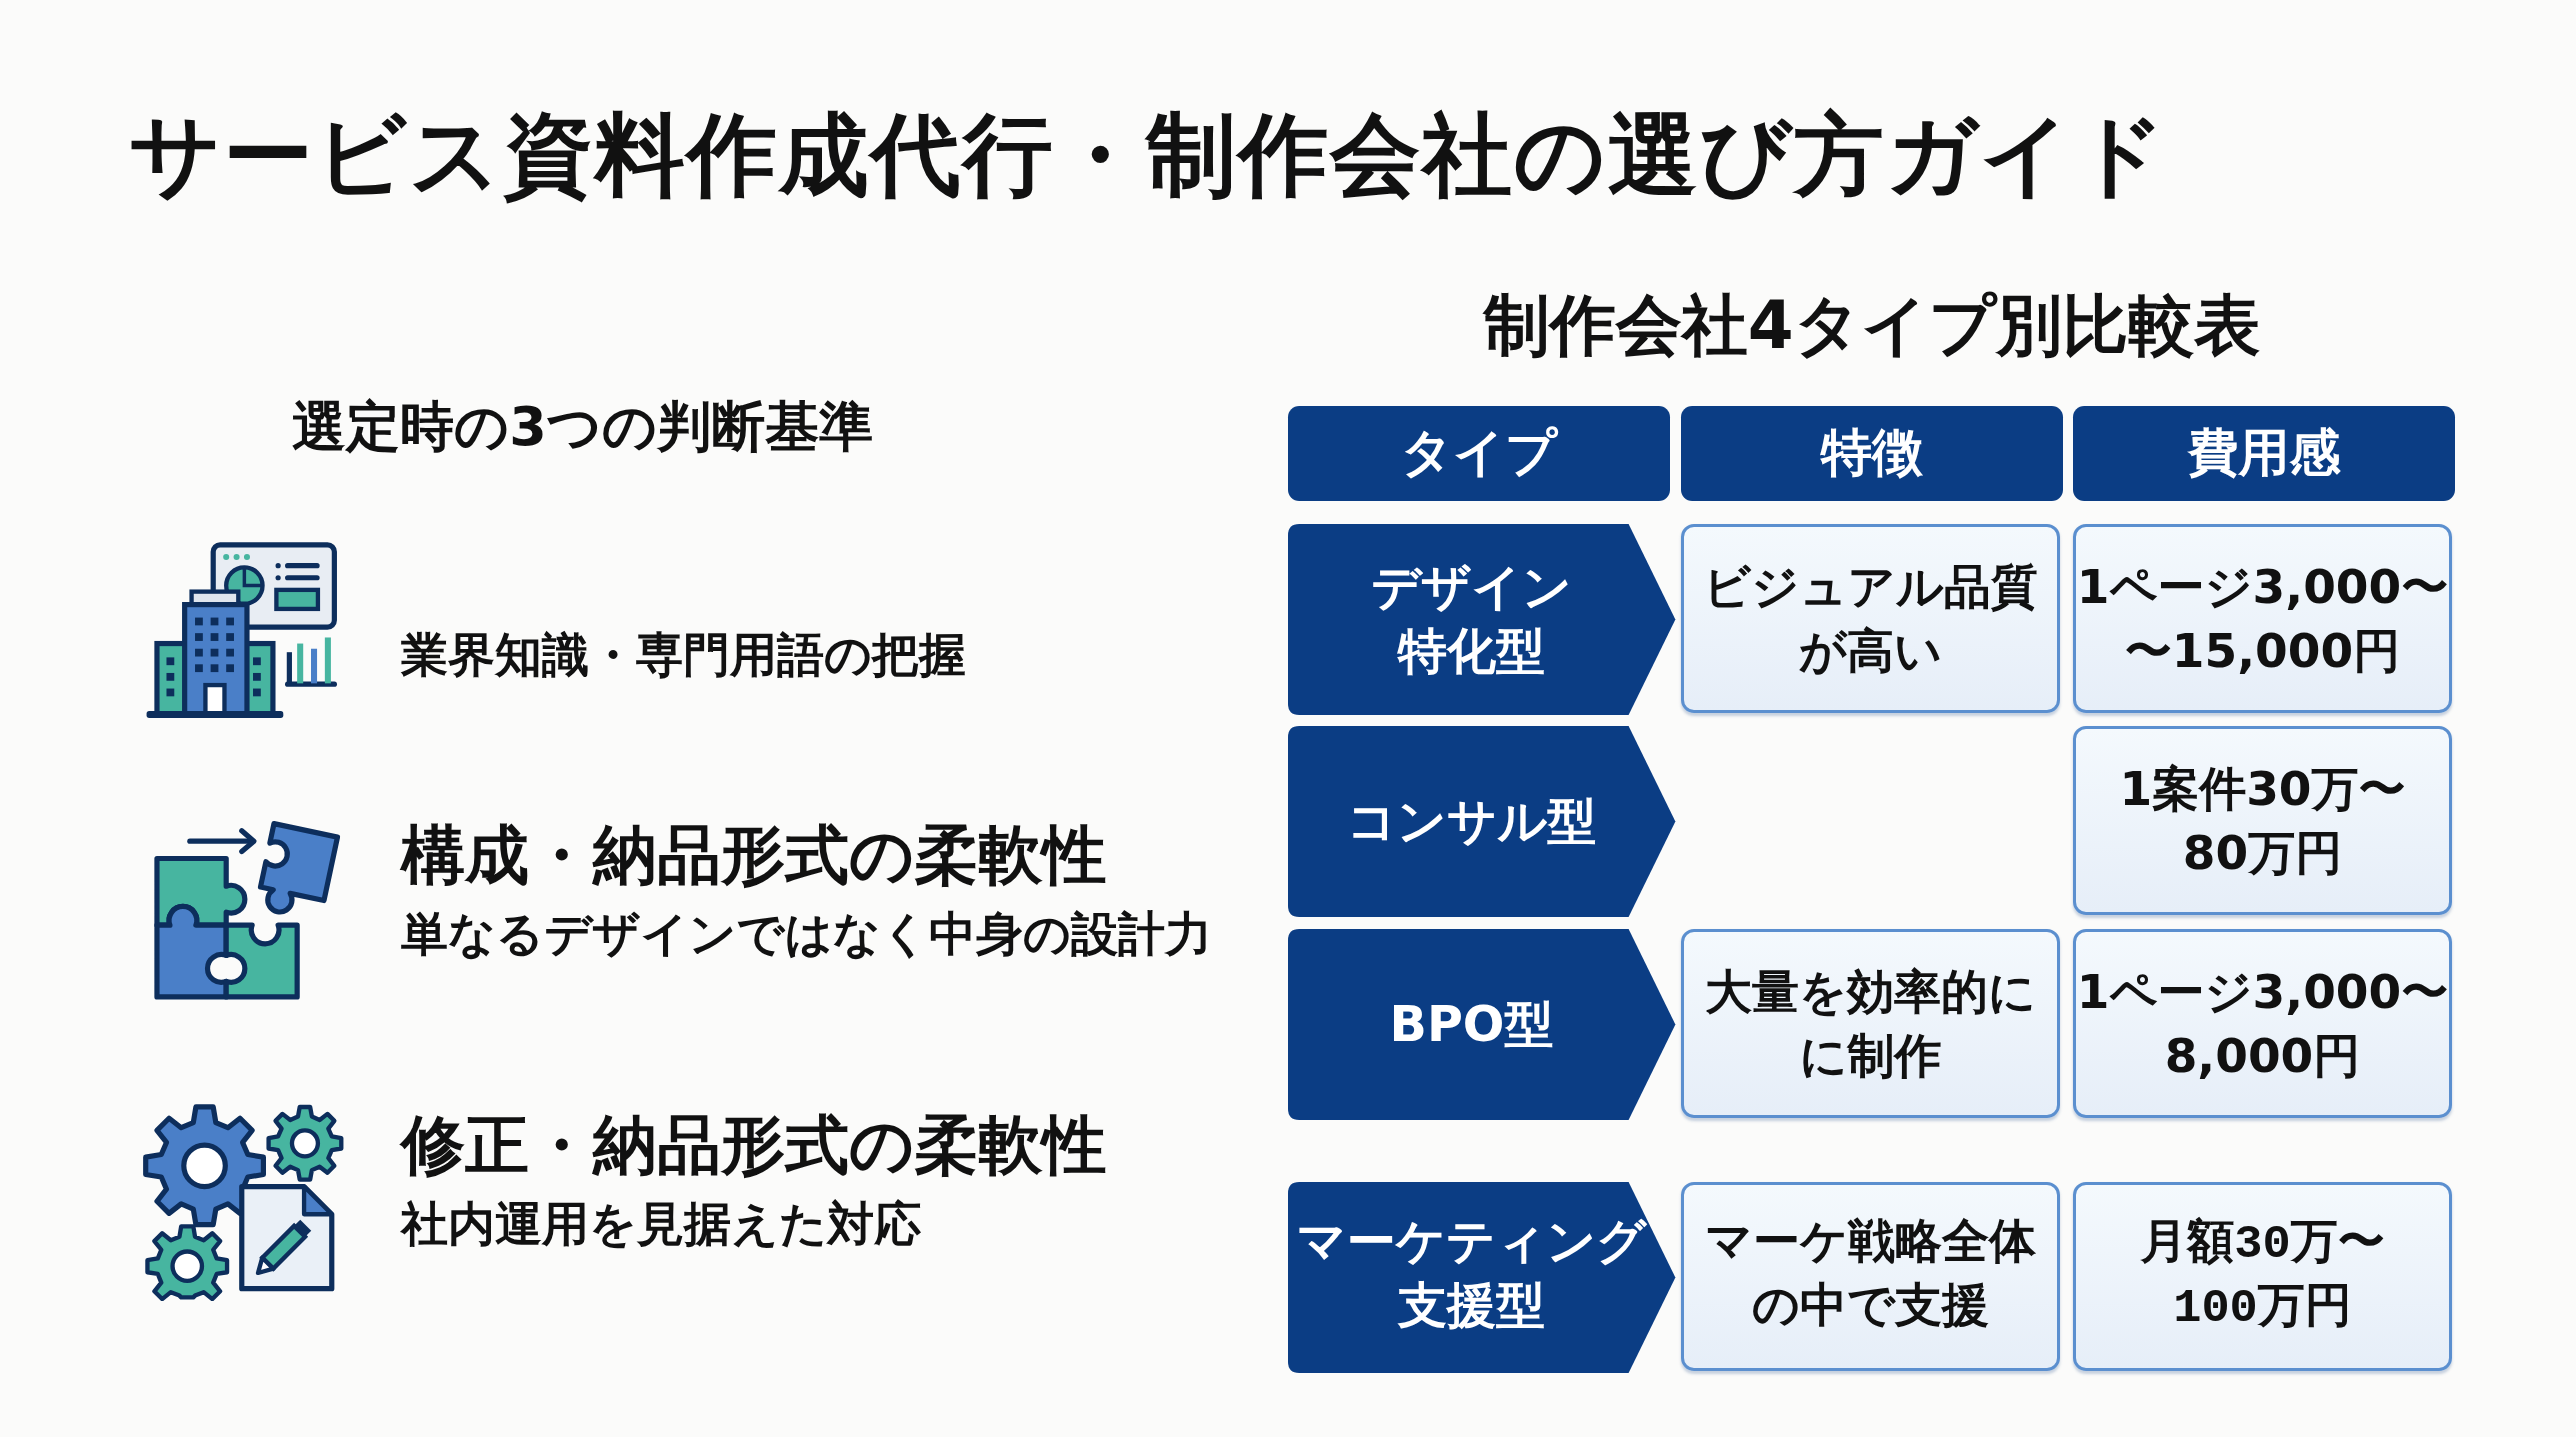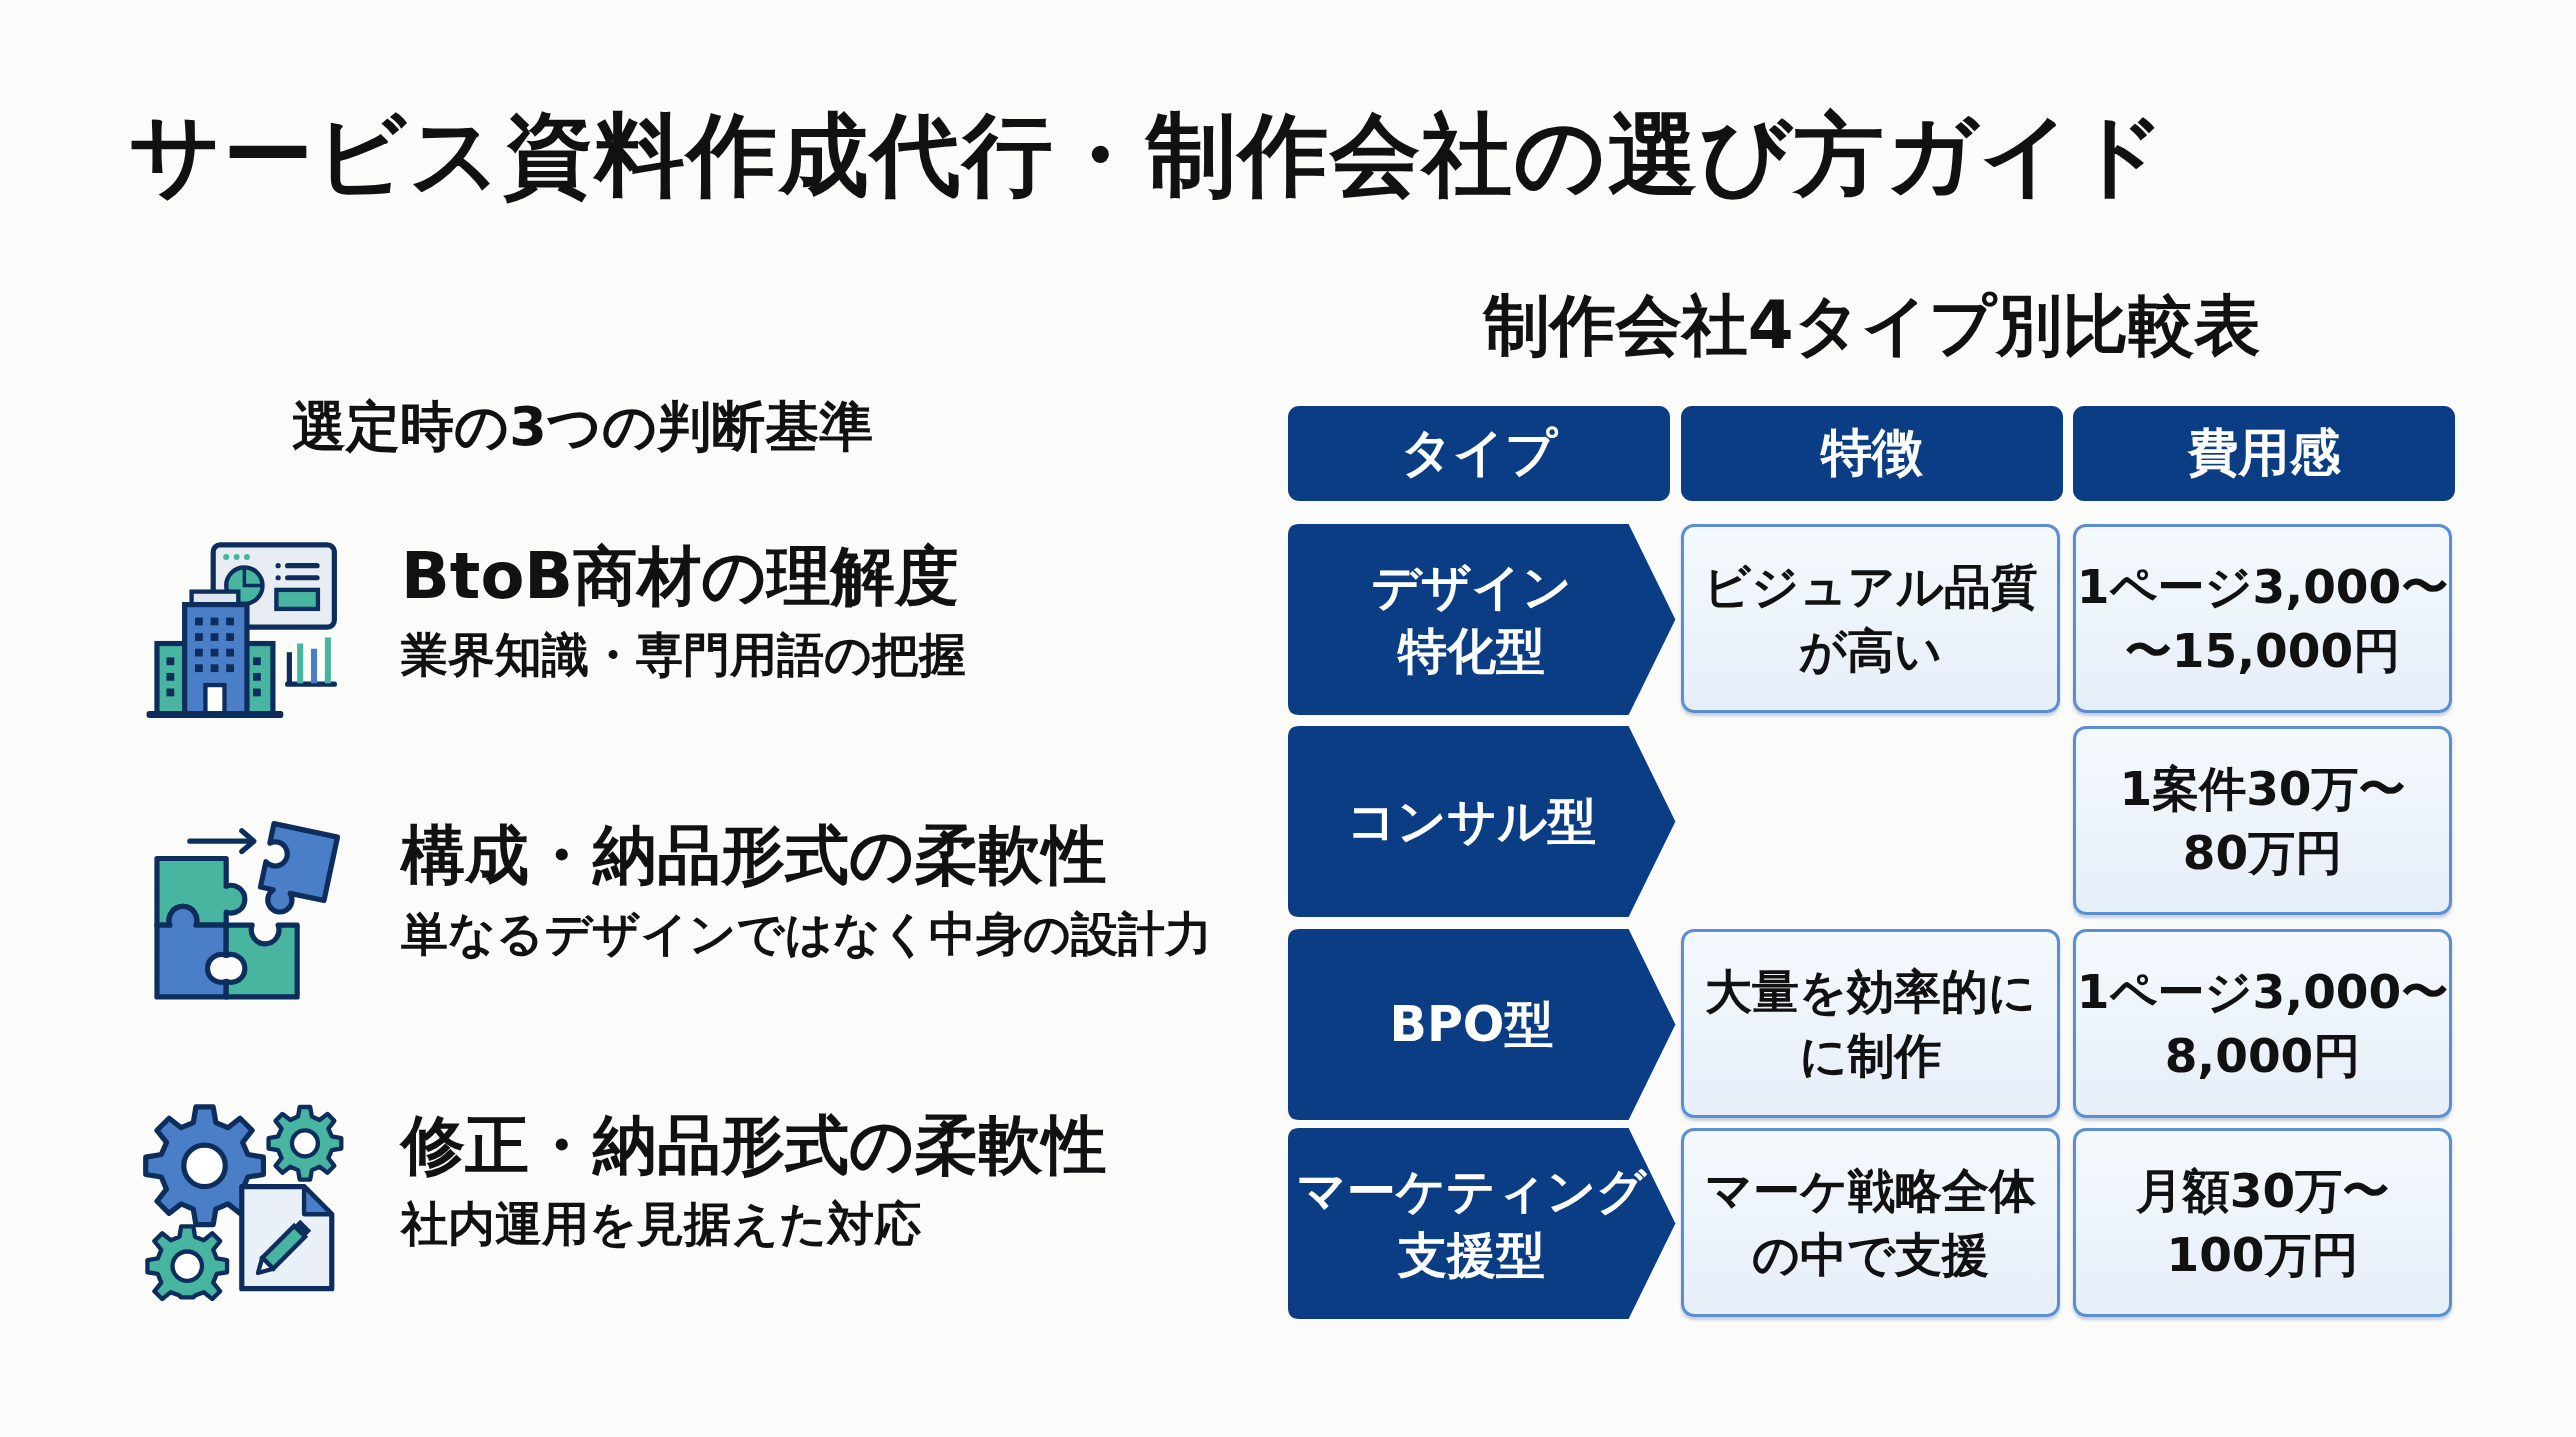--- a/index.html
+++ b/index.html
@@ -72,21 +72,20 @@
       </g>
       <rect x="86" y="190" width="22" height="34" fill="#fff" stroke="#0d2e5c" stroke-width="5"></rect>
       <rect x="18" y="220" width="158" height="8" rx="3" fill="#0d2e5c"></rect>
       <rect x="178" y="186" width="60" height="6" rx="3" fill="#0d2e5c"></rect>
       <rect x="180" y="152" width="6" height="36" fill="#0d2e5c"></rect>
       <rect x="192" y="142" width="7" height="46" fill="#47b5a0"></rect>
       <rect x="208" y="148" width="7" height="40" fill="#4a7fc8"></rect>
       <rect x="224" y="135" width="7" height="53" fill="#47b5a0"></rect>
     </svg>
   </div>
-  <div class="ctitle">BtoB商材の理解度</div>
   <div class="csub">業界知識・専門用語の把握</div>
 </div>
 
 <div class="crit" style="top:796px;">
   <div class="icon">
     <svg width="225" height="215" viewBox="0 0 260 240">
       <path d="M68 48 L140 48" stroke="#0d2e5c" stroke-width="6" stroke-linecap="round"></path>
       <path d="M128 36 L142 48 L128 60" fill="none" stroke="#0d2e5c" stroke-width="6" stroke-linecap="round" stroke-linejoin="round"></path>
       <g transform="rotate(12 195 80)">
         <path d="M155 35 L230 35 L230 110 L190 110 a14 14 0 1 1 -20 0 L155 110 L155 80 a14 14 0 1 0 0 -22 Z" fill="#4a7fc8" stroke="#0d2e5c" stroke-width="6" stroke-linejoin="round"></path>
@@ -166,21 +165,21 @@
           <path d="M12 0 L364 0 L414 102 L364 204 L12 204 Q0 204 0 192 L0 12 Q0 0 12 0 Z" fill="#0b3d84"></path>
         </svg>
       <div class="ttext">BPO型</div>
     </div>
     <div class="dcell c2">大量を効率的に
 に制作</div>
     <div class="dcell c3">1ページ3,000〜
 8,000円</div>
   </div>
 
-  <div class="row" style="top:1128px;">
+  <div class="row" style="top:1182px;font-family:Liberation Mono, monospace;">
     <div class="tcell">
       <svg width="393" height="191" viewBox="0 0 420 204">
           <path d="M12 0 L364 0 L414 102 L364 204 L12 204 Q0 204 0 192 L0 12 Q0 0 12 0 Z" fill="#0b3d84"></path>
         </svg>
       <div class="ttext">マーケティング
 支援型</div>
     </div>
     <div class="dcell c2">マーケ戦略全体
 の中で支援</div>
     <div class="dcell c3">月額30万〜

